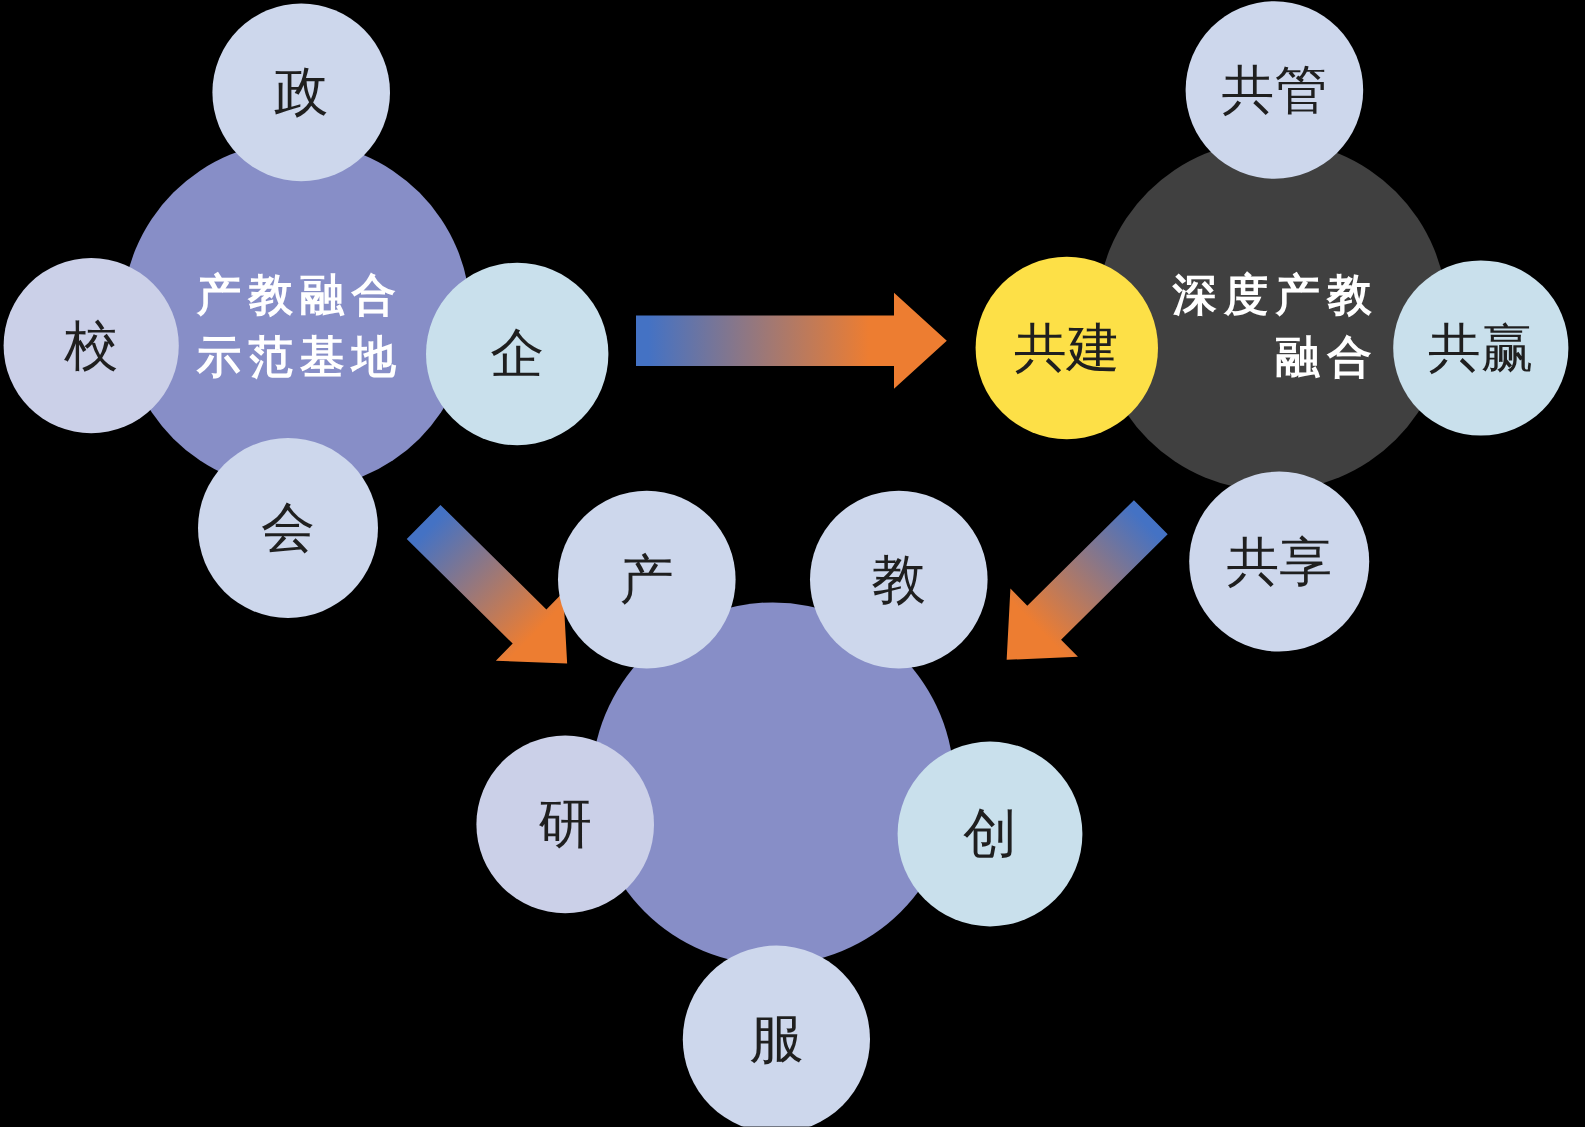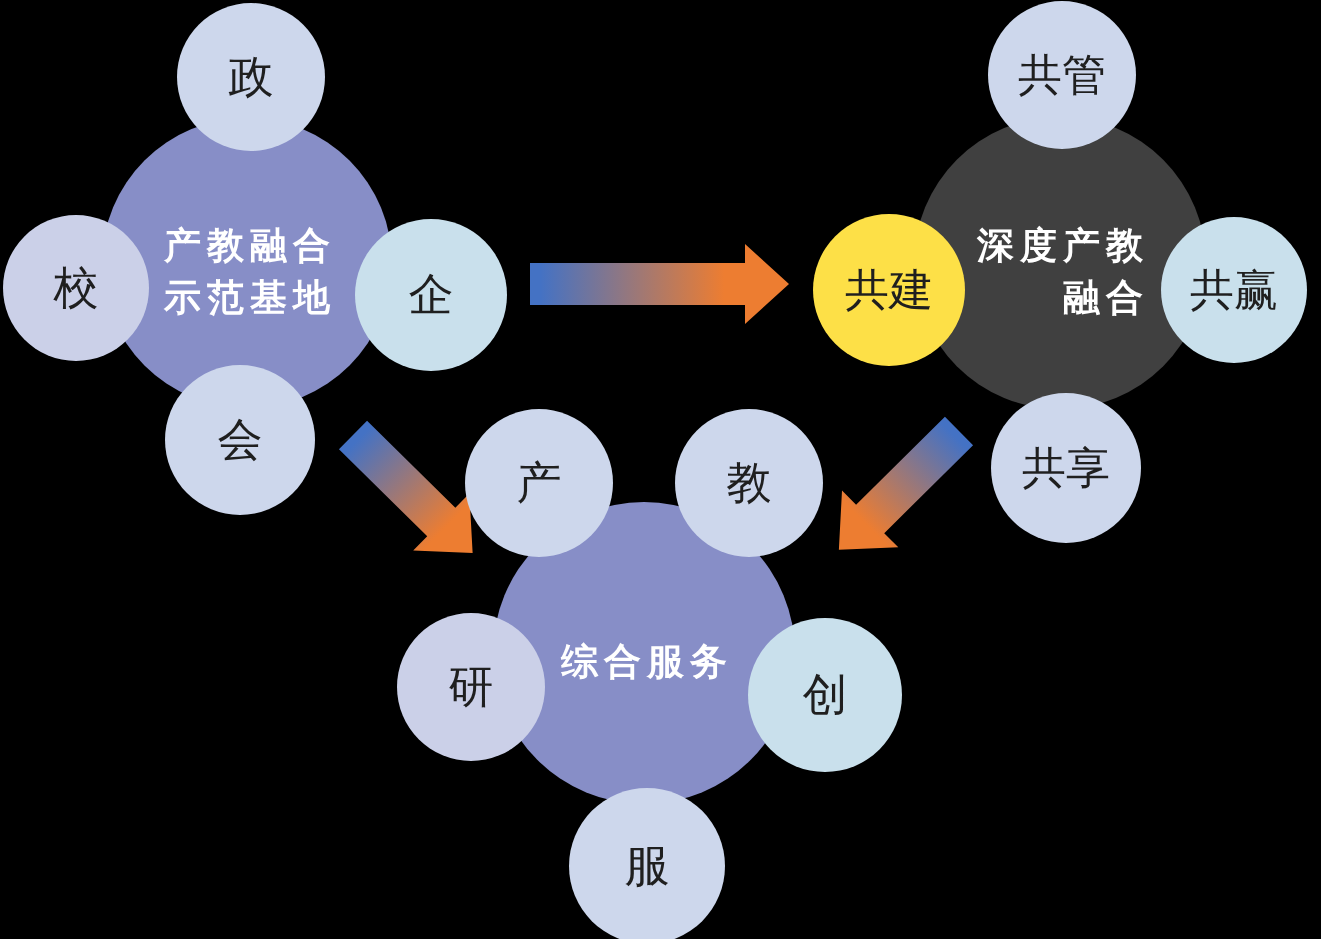--- a/index.html
+++ b/index.html
@@ -87,21 +87,20 @@
   </div>
   <div class="circle sat double" style="left: 991px; top: 393px; width: 150px; height: 150px; background: rgb(205, 215, 236); color: rgb(31, 31, 31);">
     <span>共享</span>
   </div>
   <div class="circle sat double" style="left: 1161px; top: 217px; width: 146px; height: 146px; background: rgb(201, 224, 236); color: rgb(31, 31, 31);">
     <span>共赢</span>
   </div>
 
   <div class="circle big" style="left: 493px; top: 502px; width: 302px; height: 302px; background: rgb(135, 142, 199); color: rgb(255, 255, 255);">
     <div>
-      <div class="tline">综合服务</div>
     </div>
   </div>
   <div class="circle sat" style="left: 465px; top: 409px; width: 148px; height: 148px; background: rgb(205, 215, 236); color: rgb(31, 31, 31);">
     <span>产</span>
   </div>
   <div class="circle sat" style="left: 675px; top: 409px; width: 148px; height: 148px; background: rgb(205, 215, 236); color: rgb(31, 31, 31);">
     <span>教</span>
   </div>
   <div class="circle sat" style="left: 397px; top: 613px; width: 148px; height: 148px; background: rgb(203, 208, 232); color: rgb(31, 31, 31);">
     <span>研</span>

